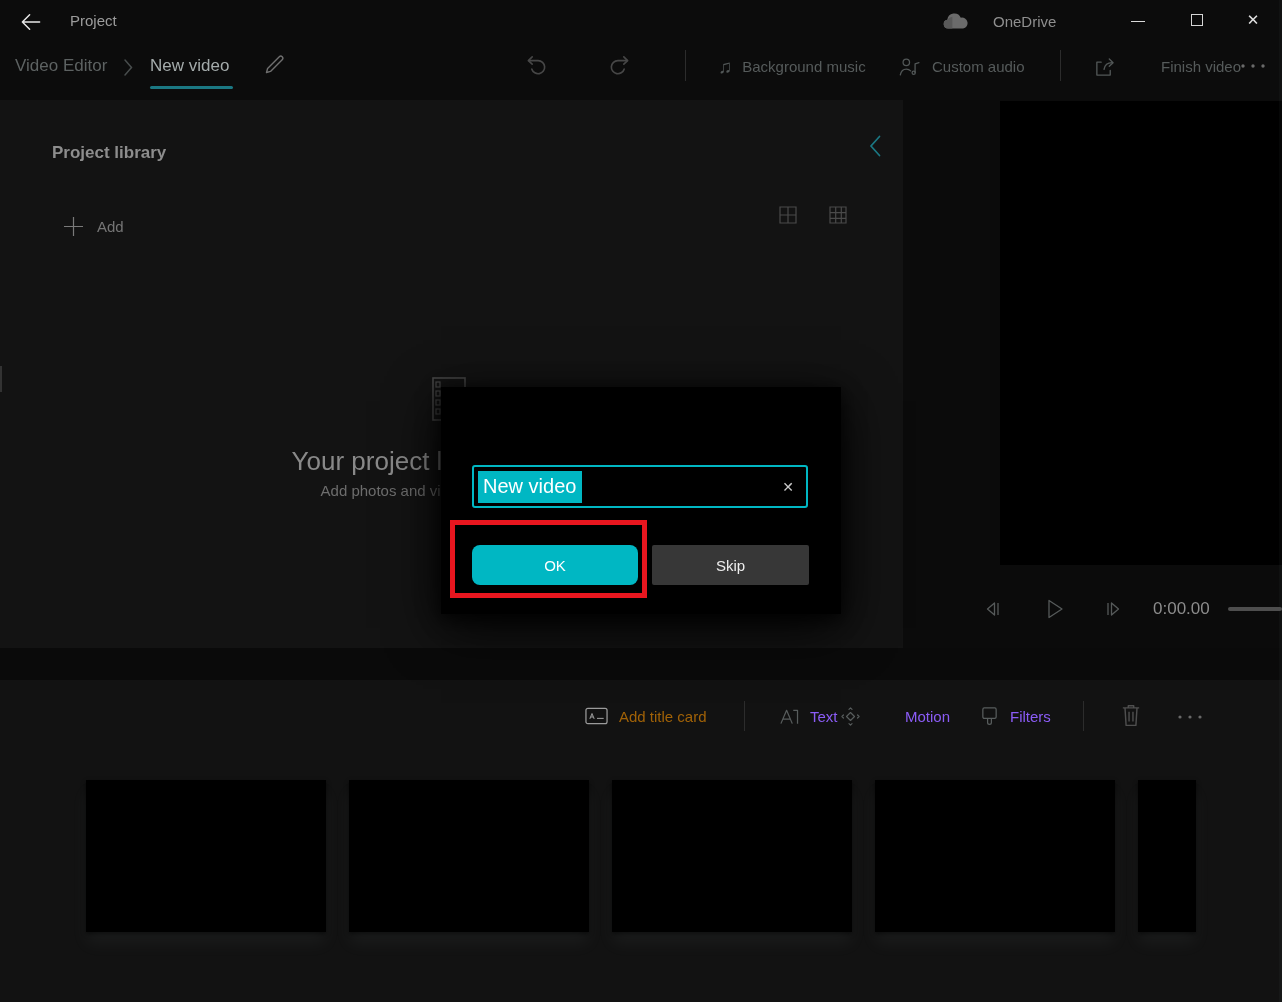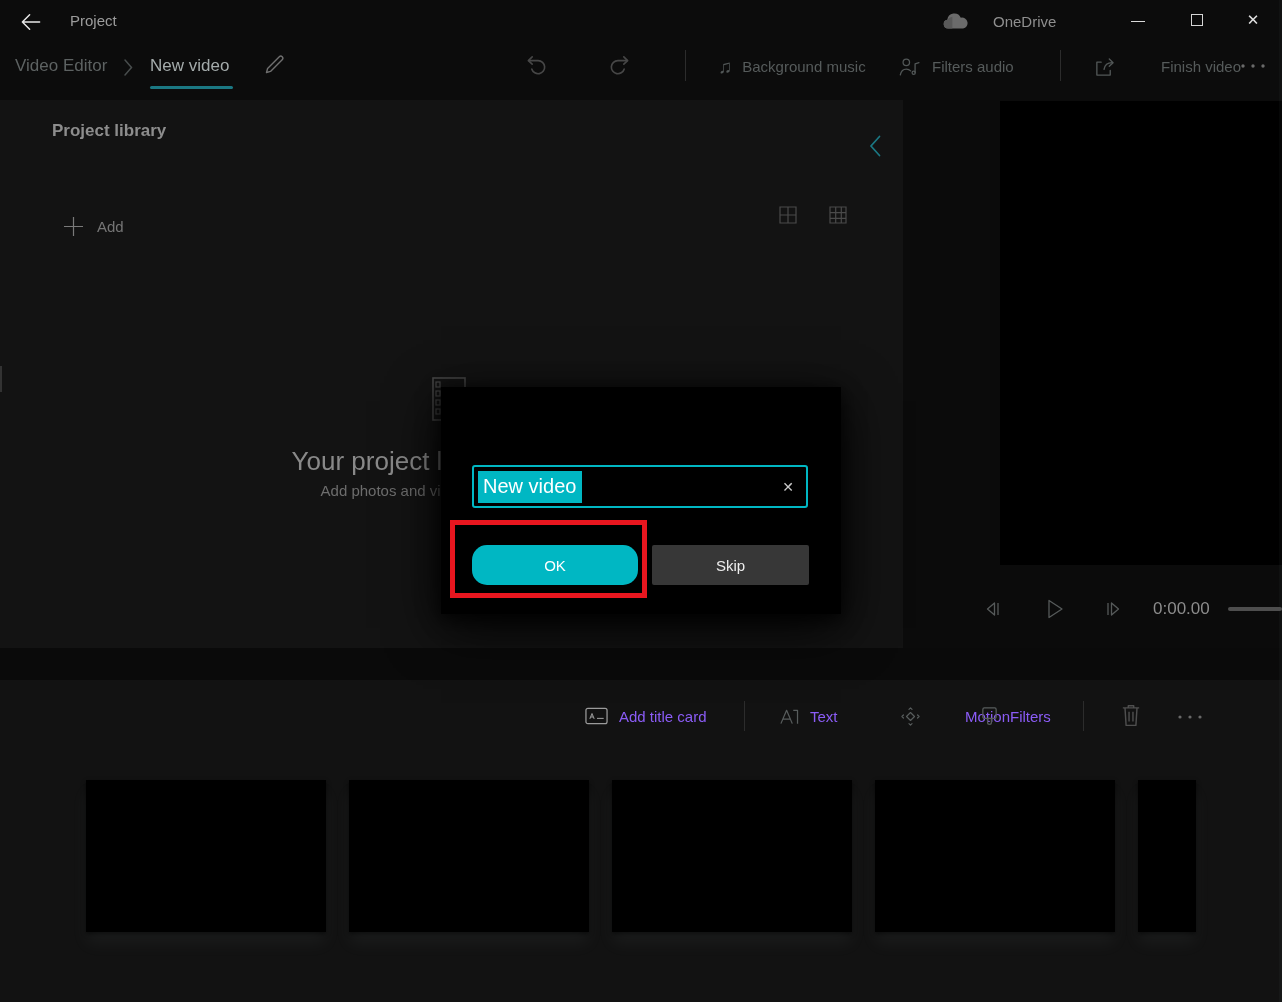--- a/index.html
+++ b/index.html
@@ -47,42 +47,42 @@
   .tdiv1{left:685px;top:50px;}
   .tdiv2{left:1060px;top:50px;}
   .tool-btn{position:absolute;top:48px;height:36px;display:flex;align-items:center;gap:10px;color:#565b5b;font-size:15px;}
   .bgm-btn{left:718px;}
   .custom-audio-btn{left:898px;}
   .finish-btn{left:1093px;gap:45px;}
   .music-glyph{font-size:19px;color:#525757;line-height:1;}
   .more-top-btn{left:1236px;top:56px;width:34px;height:20px;display:flex;align-items:center;justify-content:center;}
 
   
-  .lib-title{left:52px;top:121px;font-size:17px;font-weight:bold;color:#8d8d8d;}
+  .lib-title{left:52px;top:143px;font-size:17px;font-weight:bold;color:#8d8d8d;}
   .collapse-btn{left:868px;top:134px;width:20px;height:26px;}
   .add-btn{left:63px;top:212px;height:28px;display:flex;align-items:center;gap:13px;color:#757575;font-size:15px;}
   .layout-btn1{left:779px;top:206px;width:18px;height:18px;}
   .layout-btn2{left:829px;top:206px;width:18px;height:18px;}
   .lib-scrollbar{left:0;top:366px;width:2px;height:26px;background:#333;}
   .empty-icon{left:419px;top:377px;}
   .empty-title{left:0;top:446px;width:903px;text-align:center;font-size:26px;font-weight:300;color:#898989;}
   .empty-sub{left:0;top:482px;width:903px;text-align:center;font-size:15px;color:#6d6d6d;}
 
   
   .pb-prev{left:981px;top:597px;width:24px;height:24px;}
   .pb-play{left:1041px;top:596px;width:26px;height:26px;}
   .pb-next{left:1101px;top:597px;width:24px;height:24px;}
   .pb-time{left:1153px;top:599px;font-size:17px;color:#8c8c8c;}
   .pb-slider{left:1228px;top:607px;width:54px;height:4px;background:#4e4e4e;border-radius:2px;}
 
   
   .tl-btn{position:absolute;top:698px;height:36px;display:flex;align-items:center;gap:11px;font-size:15px;color:#8b5cf6;}
-  .titlecard-btn{left:585px;color:#8b5cf6;}
+  .titlecard-btn{left:585px;color:#a16207;}
   .text-btn{left:778px;}
-  .motion-btn{left:900px;gap:44px;}
+  .motion-btn{left:840px;gap:44px;}
   .filters-btn{left:980px;}
   .tl-div{position:absolute;width:1px;height:30px;background:#2c2c2c;top:701px;}
   .tl-div1{left:744px;}
   .tl-div2{left:1083px;}
   .trash-btn{left:1120px;top:703px;width:26px;height:26px;}
   .more-bottom-btn{left:1172px;top:708px;width:36px;height:18px;display:flex;align-items:center;justify-content:center;}
 
   
   .thumb{position:absolute;top:780px;width:240px;height:152px;background:#000;
          box-shadow:0 12px 16px rgba(185,195,205,0.055), 0 2px 4px rgba(0,0,0,0.6);}
@@ -93,21 +93,21 @@
   #dialog{left:441px;top:387px;width:400px;height:227px;background:#000;z-index:10;
           box-shadow:0 14px 50px rgba(0,0,0,0.9), 0 4px 18px rgba(0,0,0,0.8);}
   .dlg-title{left:31px;top:26px;font-size:25px;font-weight:400;color:#fff;}
   .dlg-input{left:31px;top:78px;width:336px;height:43px;background:#000;
              border:2px solid var(--accent);border-radius:3px;}
   .dlg-sel{position:absolute;left:4px;top:50%;transform:translateY(-50%);
            background:var(--accent);color:#fff;font-size:20px;padding:4px 6px 6px 5px;line-height:1.1;}
   .dlg-clear{position:absolute;right:12px;top:50%;transform:translateY(-50%);
              color:#c9c9c9;font-size:14px;}
   .dlg-btn{position:absolute;top:158px;height:40px;display:flex;align-items:center;justify-content:center;font-size:15px;}
-  .dlg-ok{left:31px;width:166px;background:var(--accent);color:#fff;border-radius:15px;}
+  .dlg-ok{left:31px;width:166px;background:var(--accent);color:#fff;border-radius:8px;}
   .dlg-skip{left:211px;width:157px;background:#373737;color:#ededed;border-radius:2px;}
 
   
   #annotation{left:450px;top:520px;width:197px;height:78px;border:5px solid var(--annotation-red);z-index:20;}
 </style>
 </head>
 <body>
 
 <div class="abs" id="topstrip"></div>
 <div class="abs" id="panel"></div>
@@ -181,21 +181,21 @@
 </div>
 <div class="tool-btn custom-audio-btn">
   <span>
     <svg width="24" height="21" viewBox="0 0 26 22" fill="none" stroke="#525757" stroke-width="1.4" stroke-linecap="round" stroke-linejoin="round">
         <circle cx="9" cy="6.5" r="3.5"></circle>
         <path d="M2.5 20c.9-4.2 3.5-6.2 6.5-6.2 1.9 0 3.5.7 4.7 1.9"></path>
         <path d="M18.5 17.5V8.2l4.2-1.3"></path>
         <circle cx="17" cy="17.8" r="1.7"></circle>
       </svg>
   </span>
-  <span>Filters audio</span>
+  <span>Custom audio</span>
 </div>
 <div class="abs tdiv tdiv2"></div>
 <div class="tool-btn finish-btn">
   <span>
     <svg width="23" height="21" viewBox="0 0 24 22" fill="none" stroke="#525757" stroke-width="1.4" stroke-linecap="round" stroke-linejoin="round">
         <path d="M8.5 6.5H4V20h14v-5"></path>
         <path d="M11.5 14c.8-4.8 4-7 8.5-7"></path>
         <path d="M17 3.2 21 7l-4 3.8"></path>
       </svg>
   </span>

